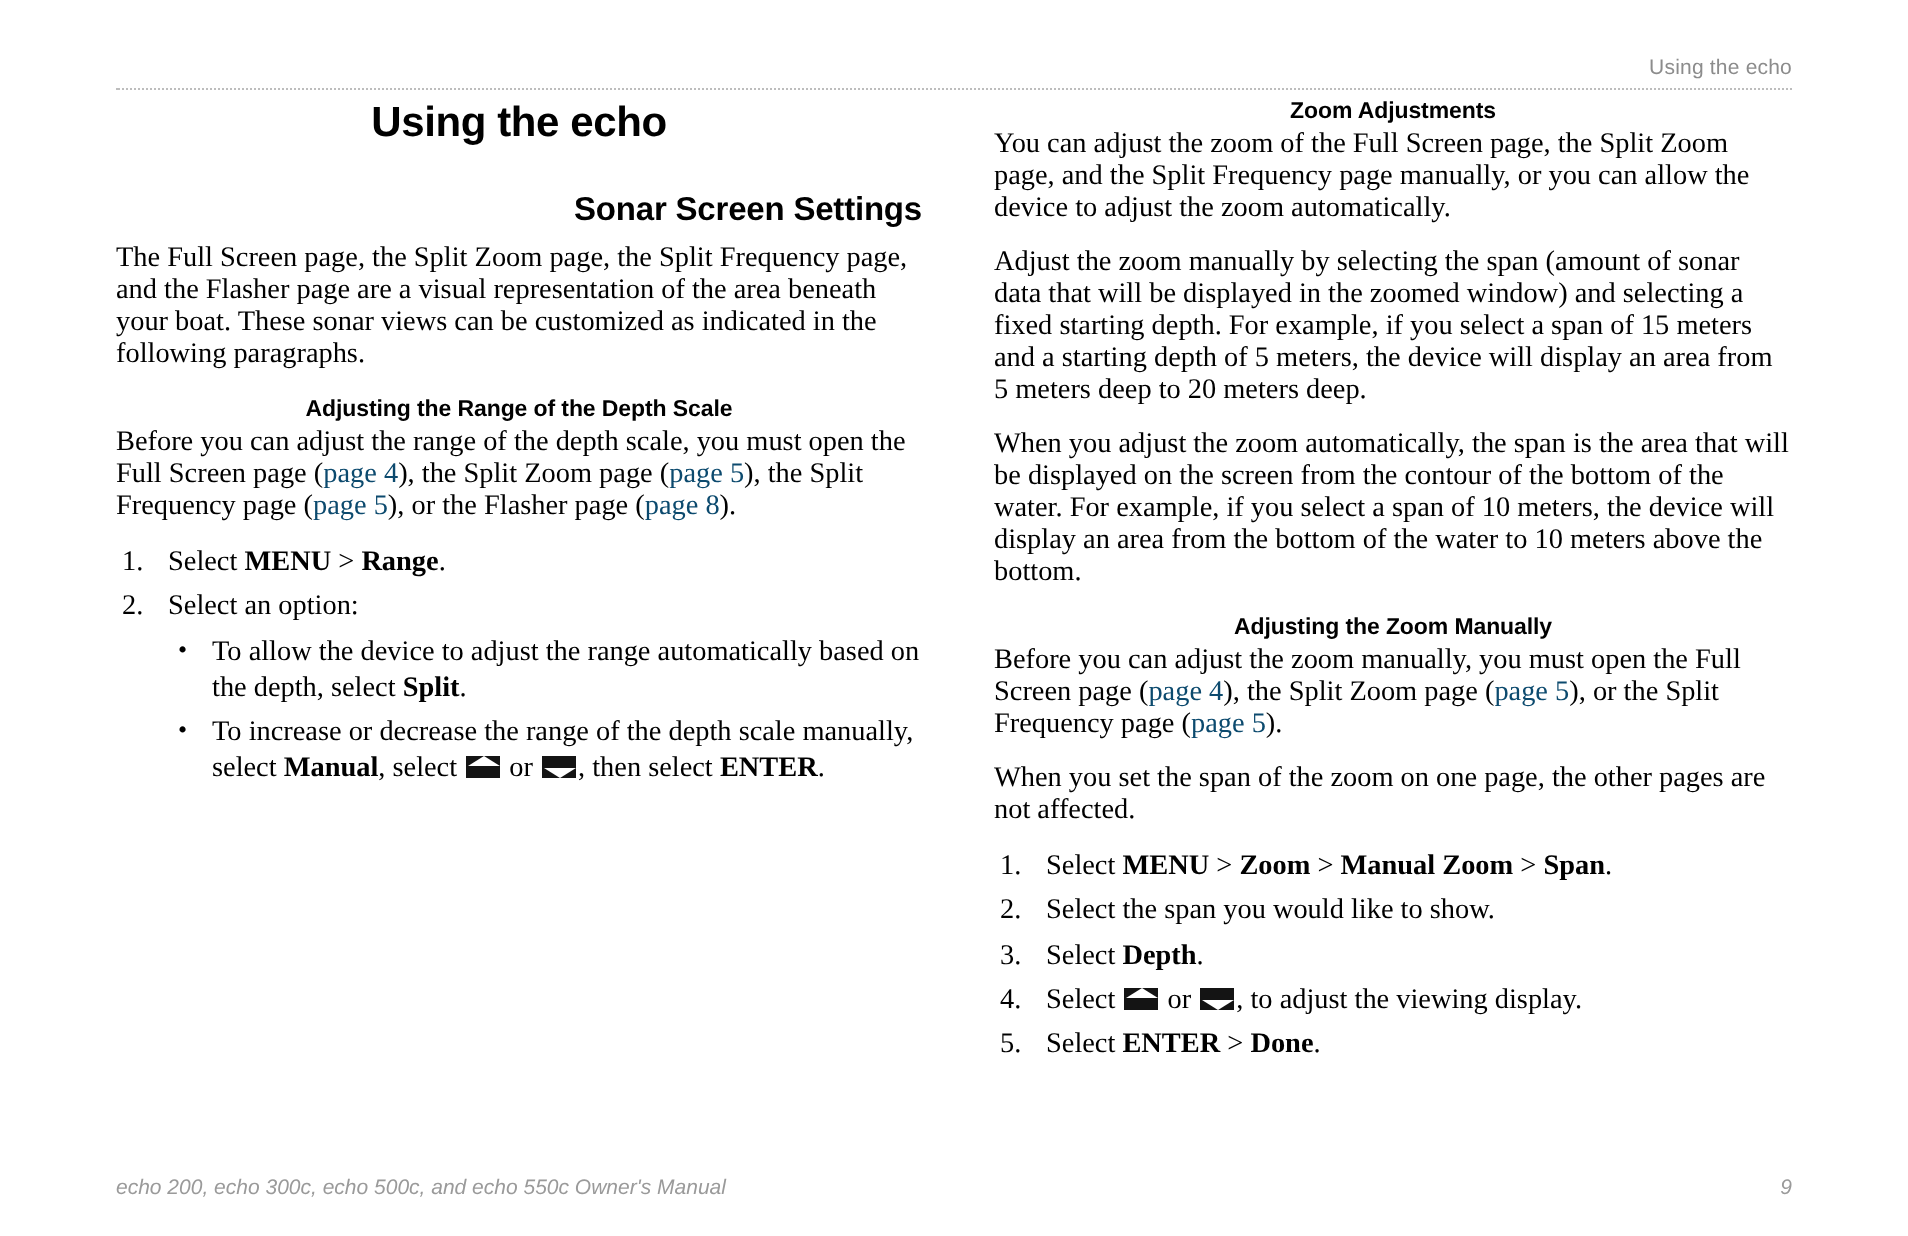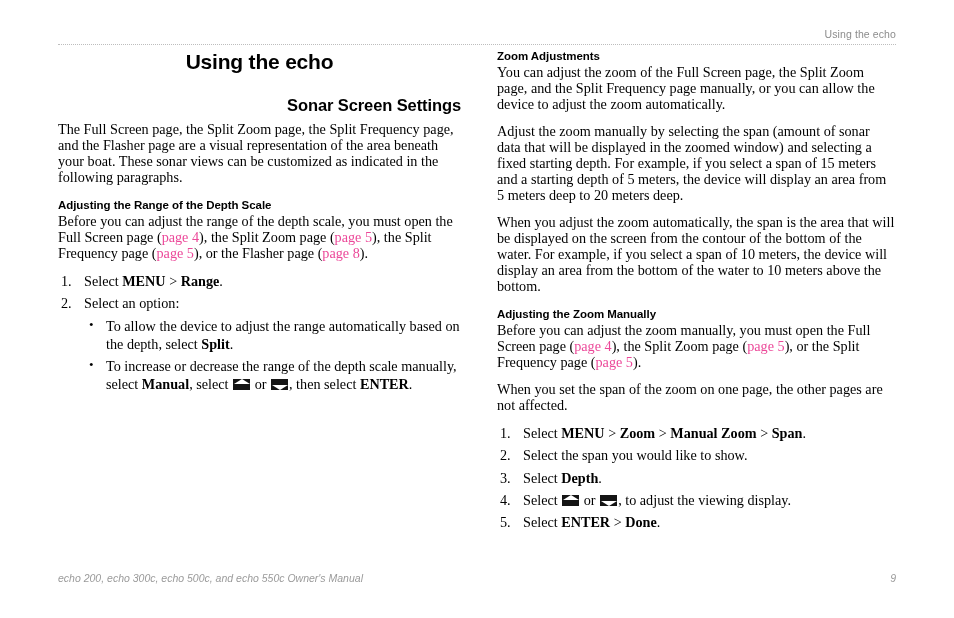--- a/index.html
+++ b/index.html
@@ -78,20 +78,21 @@
     letter-spacing: -0.1px;
     text-align: right;
   }
   h3.sub-title {
     font-family: "Liberation Sans", "DejaVu Sans", sans-serif;
     font-size: 11.5px;
     font-weight: bold;
     margin: 14px 0 2px 0;
     padding: 0;
     letter-spacing: -0.05px;
+    text-align: center;
   }
   .col-right h3.sub-title.first {
     margin-top: 0;
   }
 
   
   p.body {
     font-size: 14.2px;
     line-height: 16px;
     margin: 0 0 11px 0;
@@ -136,21 +137,21 @@
   ul.bullets > li > .dot {
     position: absolute;
     left: 5px;
     top: -1px;
     font-size: 13px;
   }
   b, .b { font-weight: bold; margin-top: 37px; }
 
   
   a.xref, .xref {
-    color: #ec4899;
+    color: #0c4a6e;
     text-decoration: none;
   }
 
   
   .keyicon {
     display: inline-block;
     width: 17px;
     height: 11px;
     background: #141414;
     position: relative;
@@ -175,21 +176,21 @@
   .keyicon.down::before {
     bottom: 0;
     border-top: 5.5px solid #ffffff;
   }
 
   
   .footer {
     position: absolute;
     left: 58px;
     right: 58px;
-    bottom: 32px;
+    bottom: 16px;
     height: 16px;
     font-family: "Liberation Sans", "DejaVu Sans", sans-serif;
     font-style: italic;
     font-size: 10.5px;
     color: #9a9a9a;
     display: flex;
     justify-content: space-between;
     align-items: center;
     margin-top: 36px;
   }

